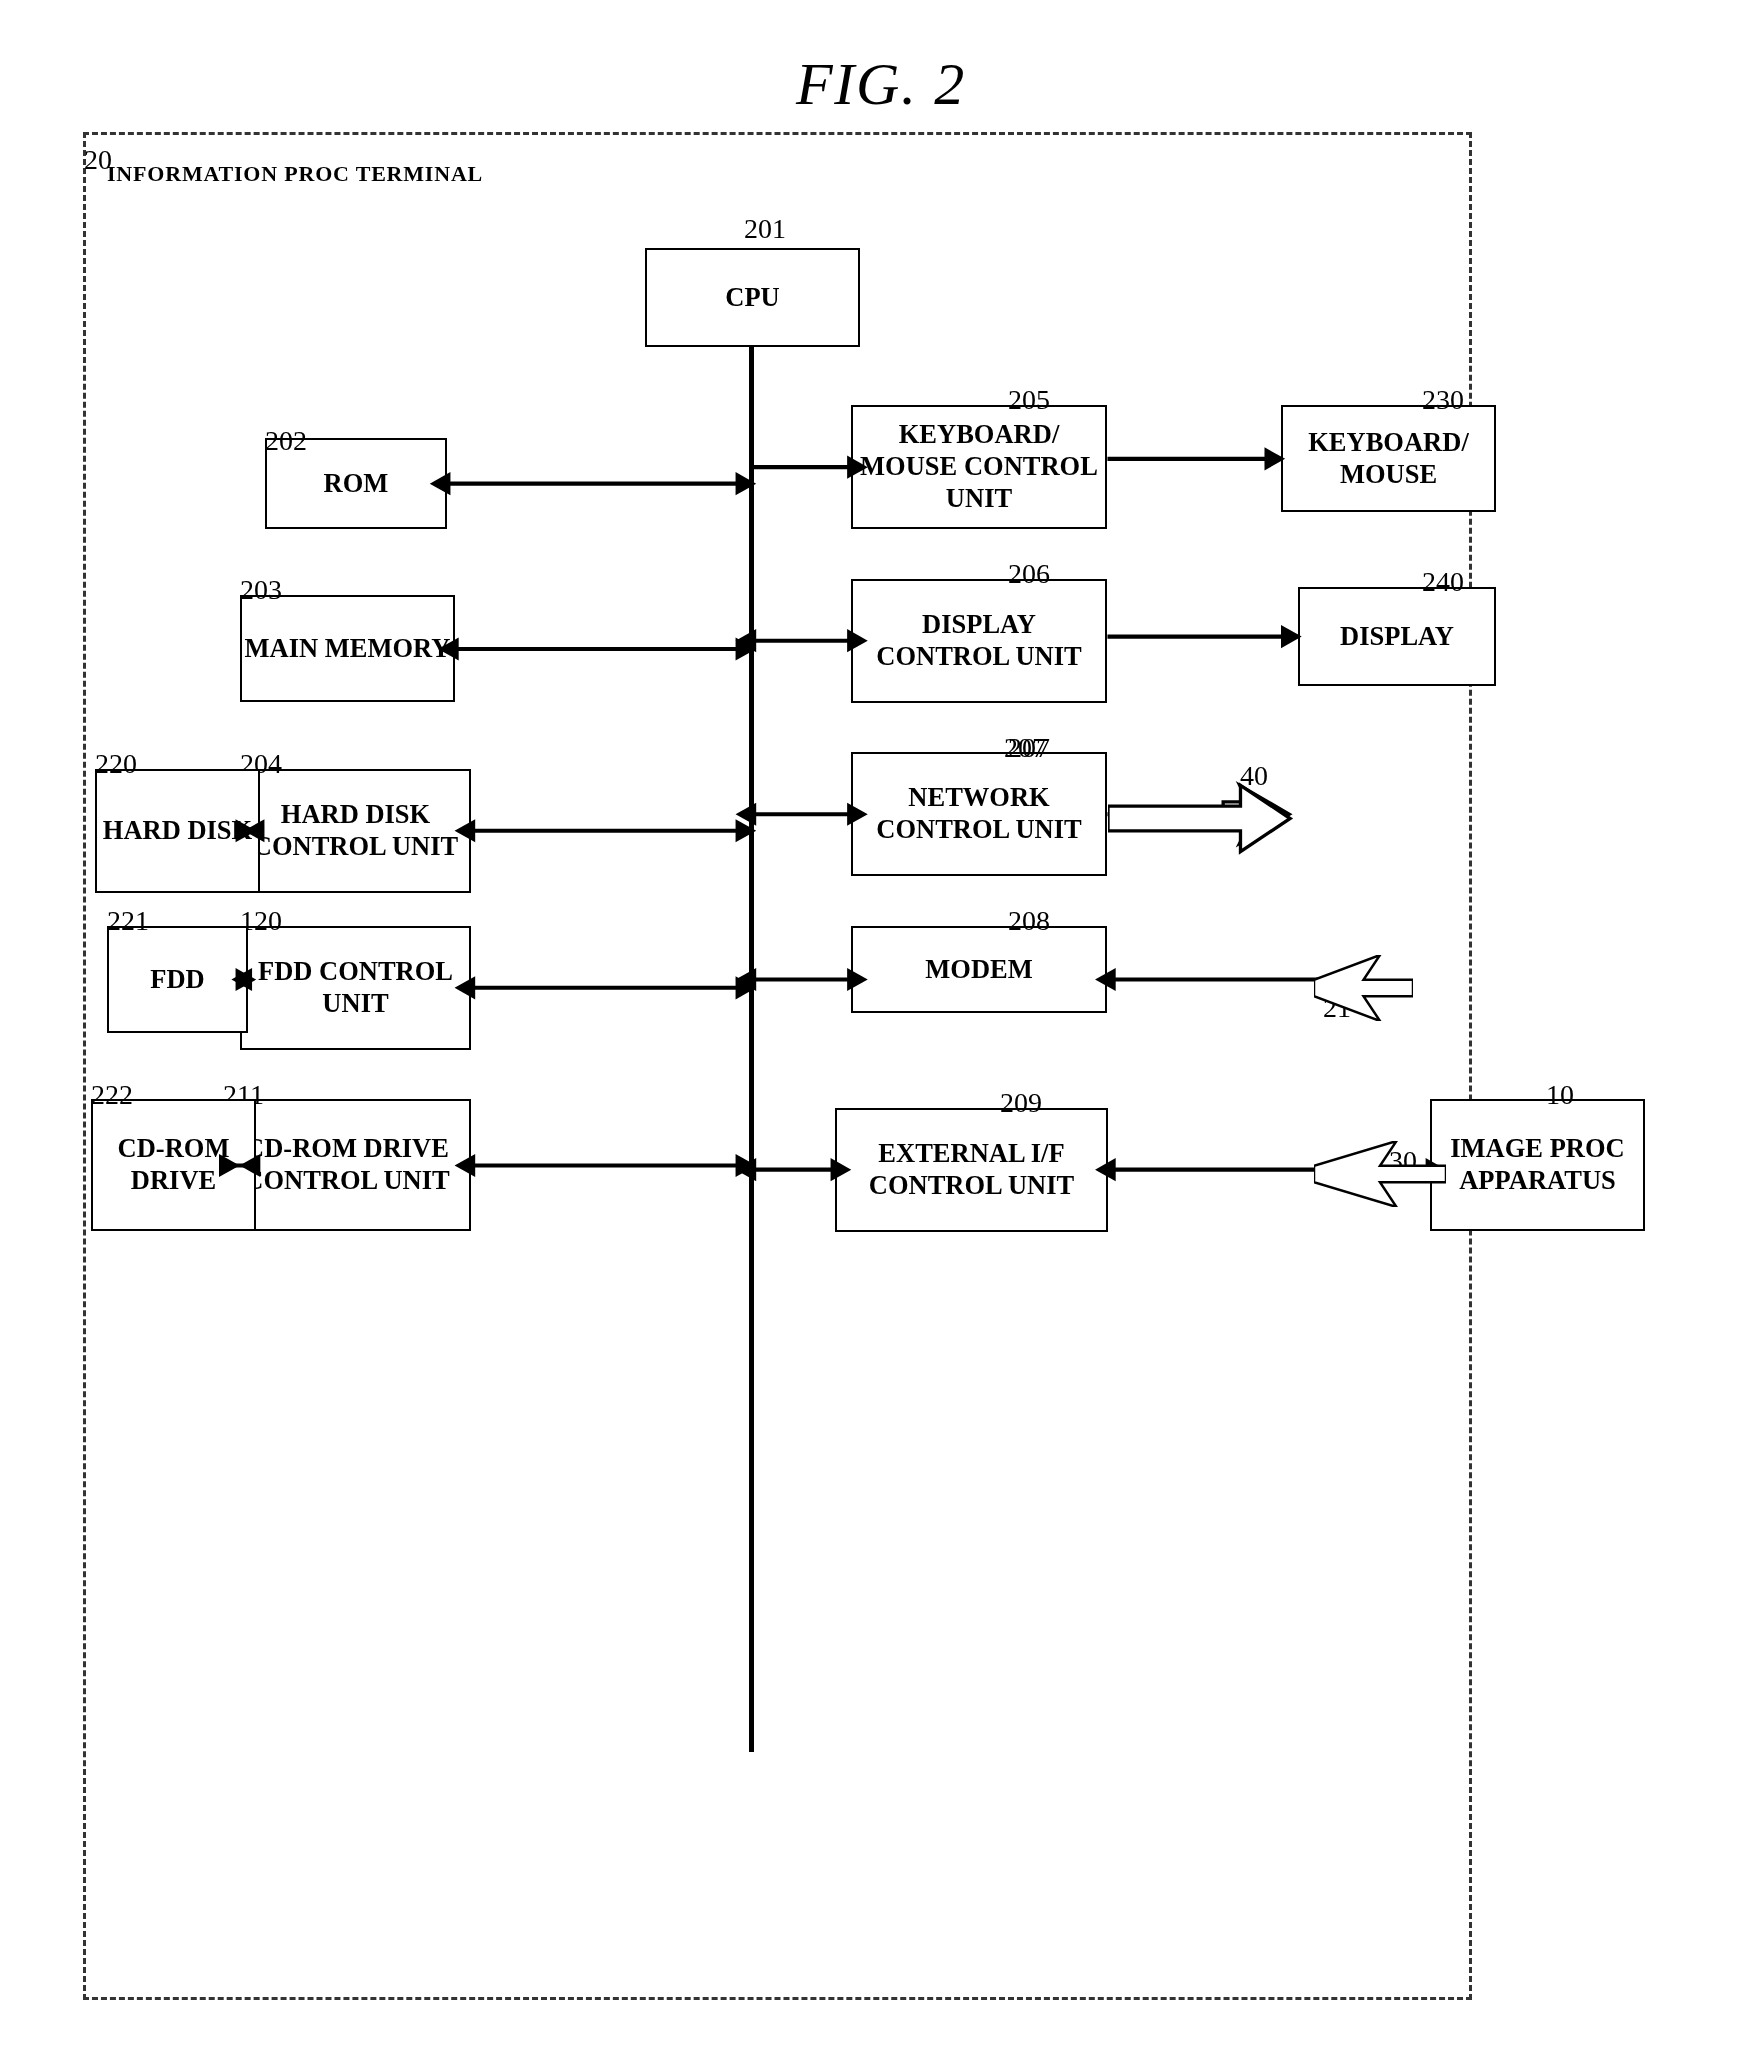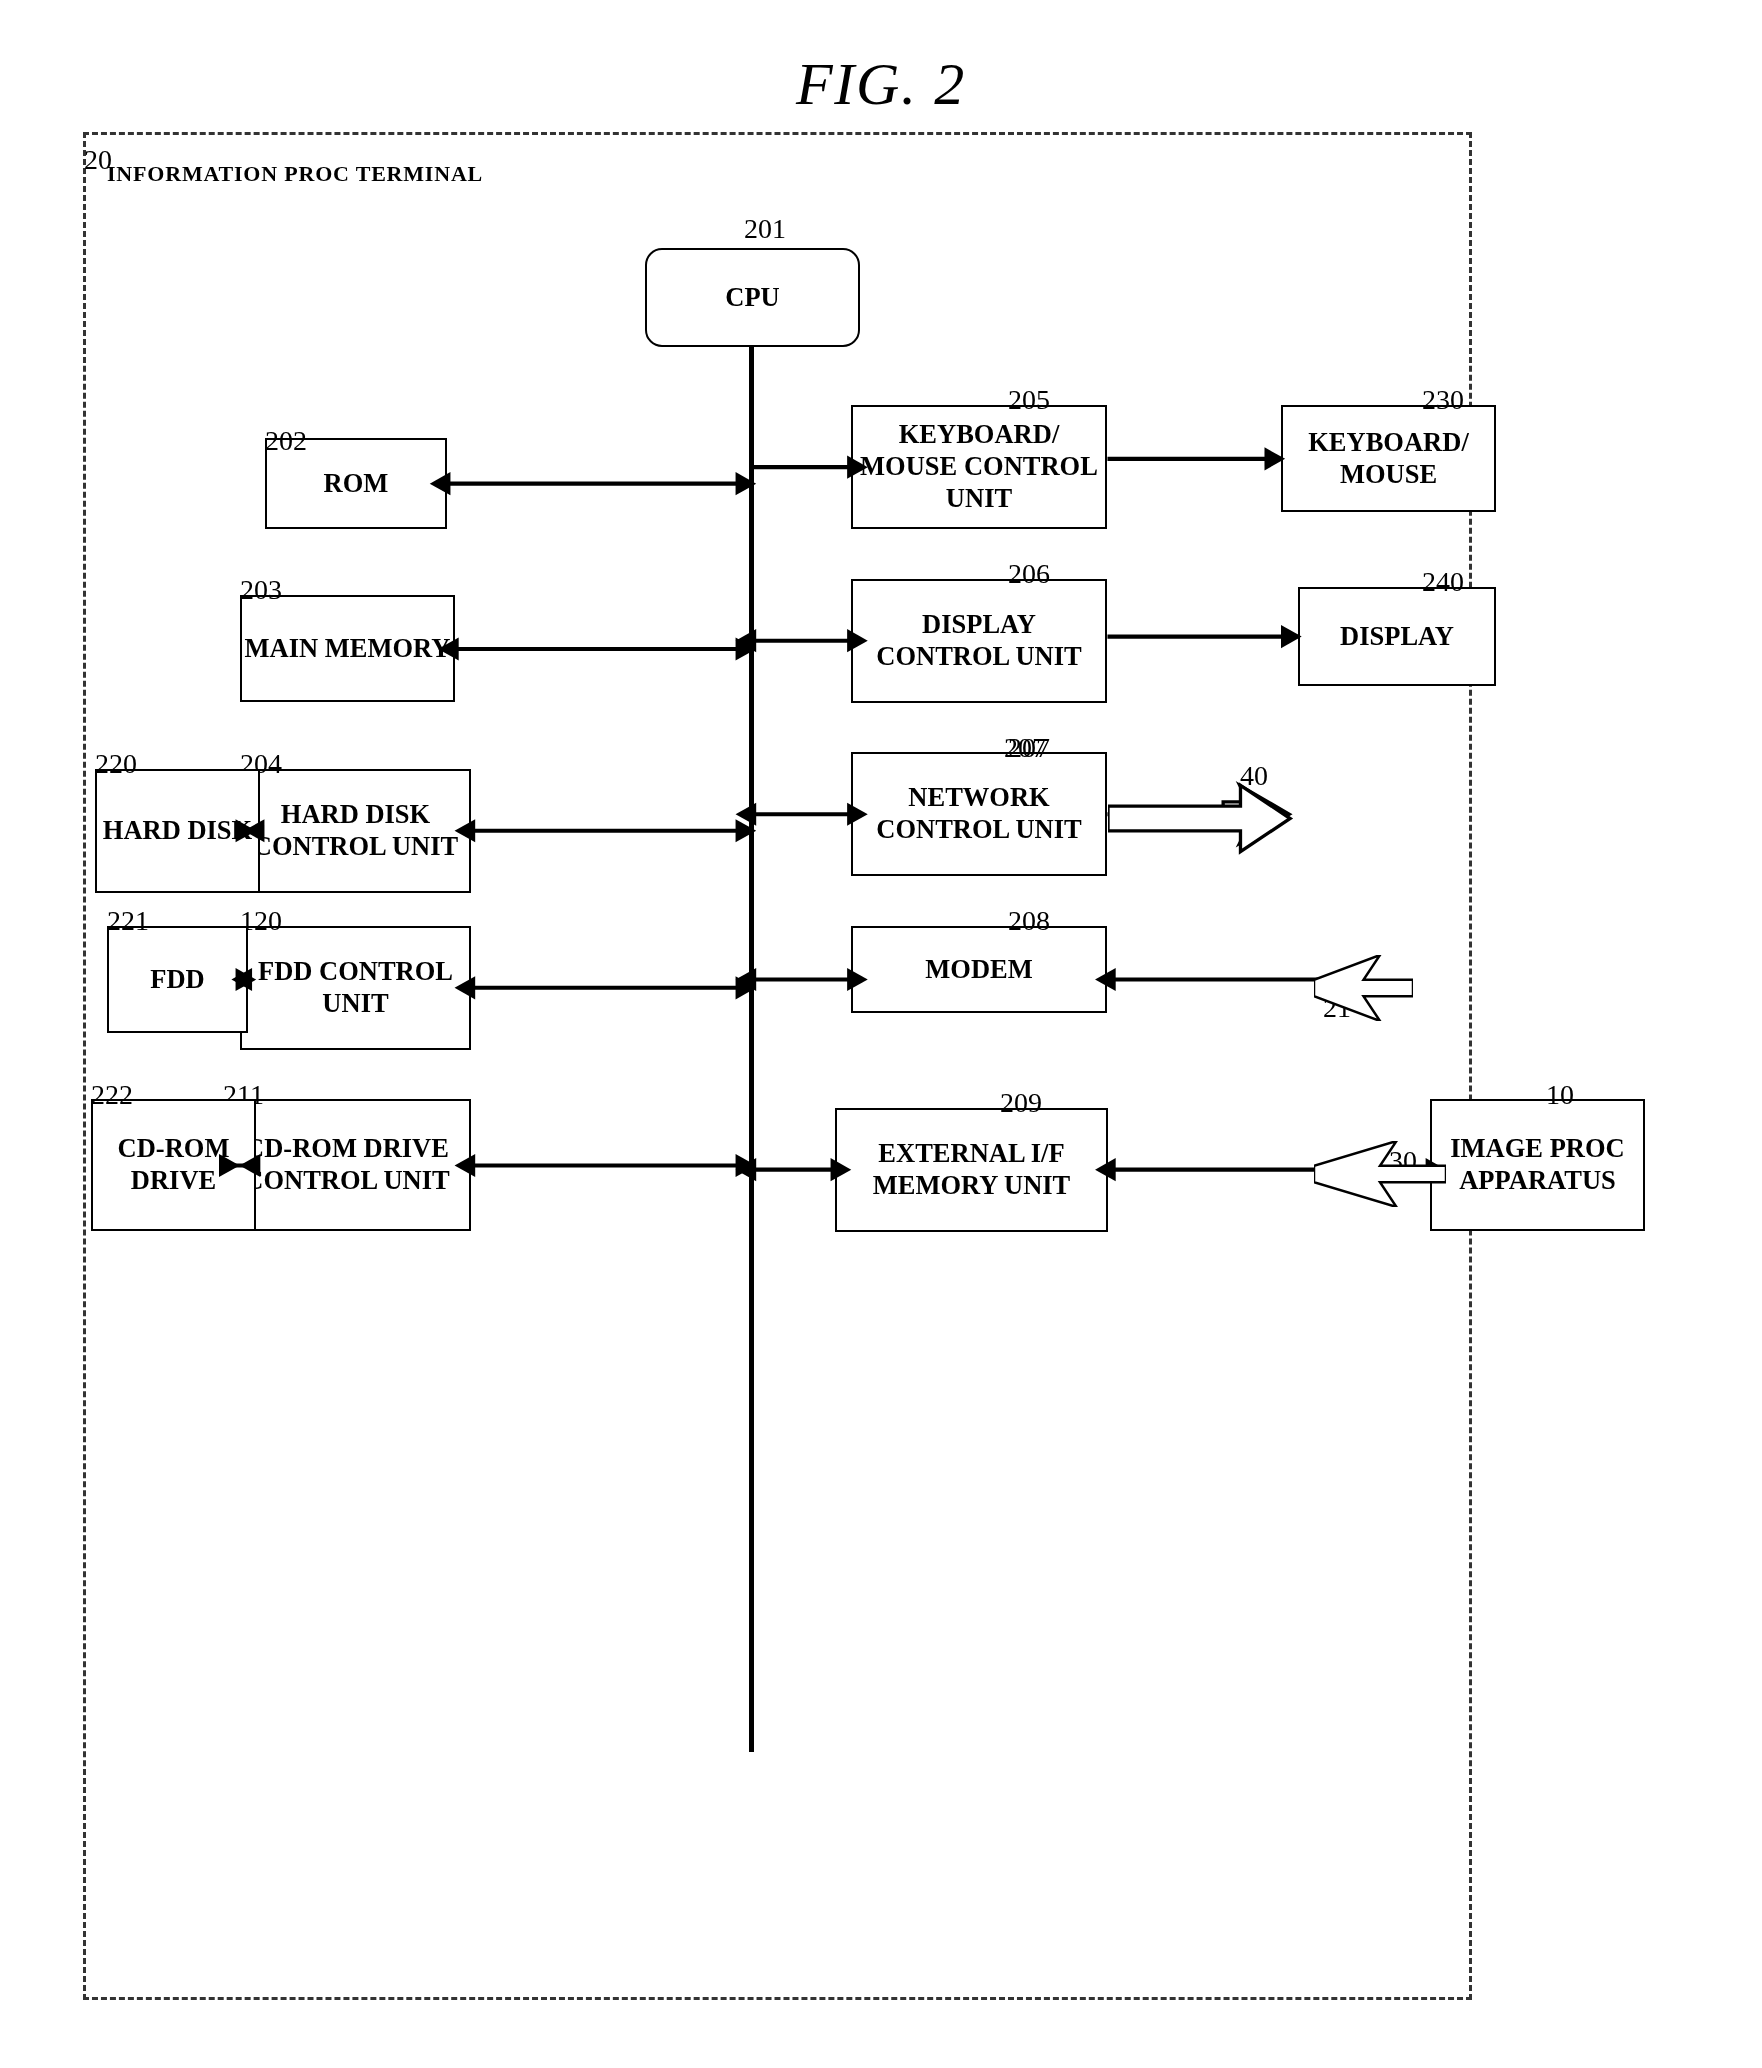--- a/index.html
+++ b/index.html
@@ -74,21 +74,21 @@
 <body>
 
 <div class="page-title">FIG. 2</div>
 
 <div class="main-box"></div>
 
 <div class="main-box-label">INFORMATION PROC TERMINAL</div>
 
 <div class="ref-num" style="top:144px; left:84px;">20</div>
 
-<div class="block" style="top:248px; left:645px; width:215px; height:99px;border-radius:17px;">CPU</div>
+<div class="block" style="top:248px; left:645px; width:215px; height:99px;">CPU</div>
 <div class="ref-num" style="top:213px; left:744px;">201</div>
 
 <div class="v-bus" style="top:347px; left:749px; height:1405px;"></div>
 
 <div class="block" style="top:438px; left:265px; width:182px; height:91px;">ROM</div>
 <div class="ref-num" style="top:417px; left:265px;margin-top:8px;">202</div>
 
 <div class="block" style="top:595px; left:240px; width:215px; height:107px;">MAIN
 MEMORY</div>
 <div class="ref-num" style="top:574px; left:240px;">203</div>
@@ -110,21 +110,21 @@
 
 <div class="block" style="top:752px; left:851px; width:256px; height:124px;">NETWORK
 CONTROL
 UNIT</div>
 <div class="ref-num" style="top:732px; left:1008px;">207</div>
 
 <div class="block" style="top:926px; left:851px; width:256px; height:87px;">MODEM</div>
 <div class="ref-num" style="top:905px; left:1008px;">208</div>
 
 <div class="block" style="top:1108px; left:835px; width:273px; height:124px;">EXTERNAL I/F
-MEMORY UNIT</div>
+CONTROL UNIT</div>
 <div class="ref-num" style="top:1087px; left:1000px;">209</div>
 
 <div class="block" style="top:926px; left:240px; width:231px; height:124px;">FDD
 CONTROL
 UNIT</div>
 <div class="ref-num" style="top:905px; left:240px;">120</div>
 
 <div class="block" style="top:1099px; left:223px; width:248px; height:132px;">CD-ROM DRIVE
 CONTROL
 UNIT</div>

